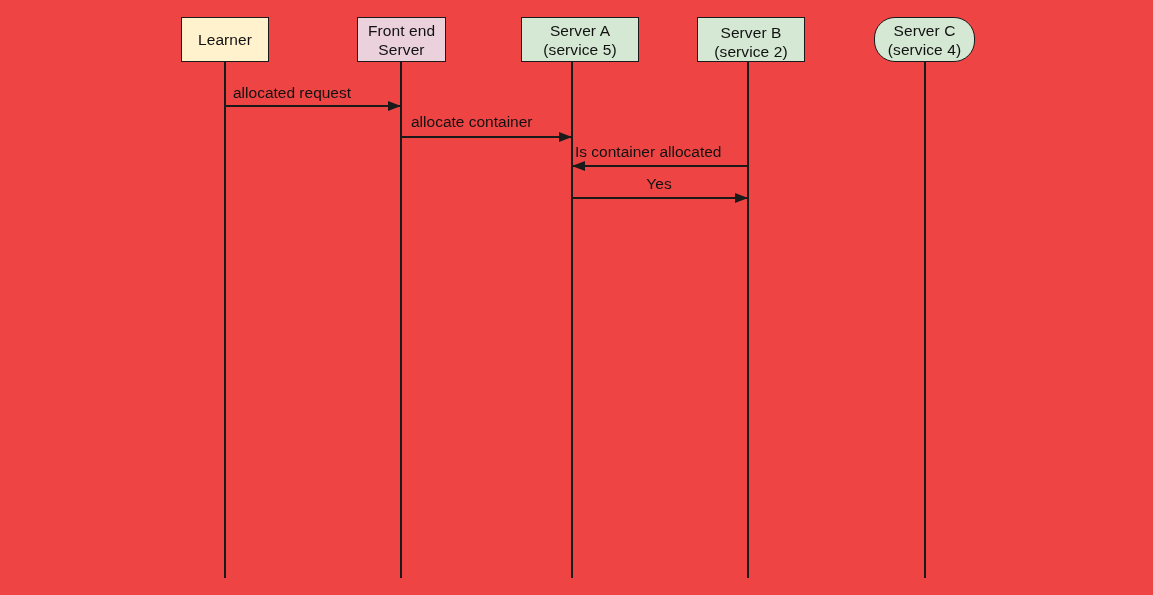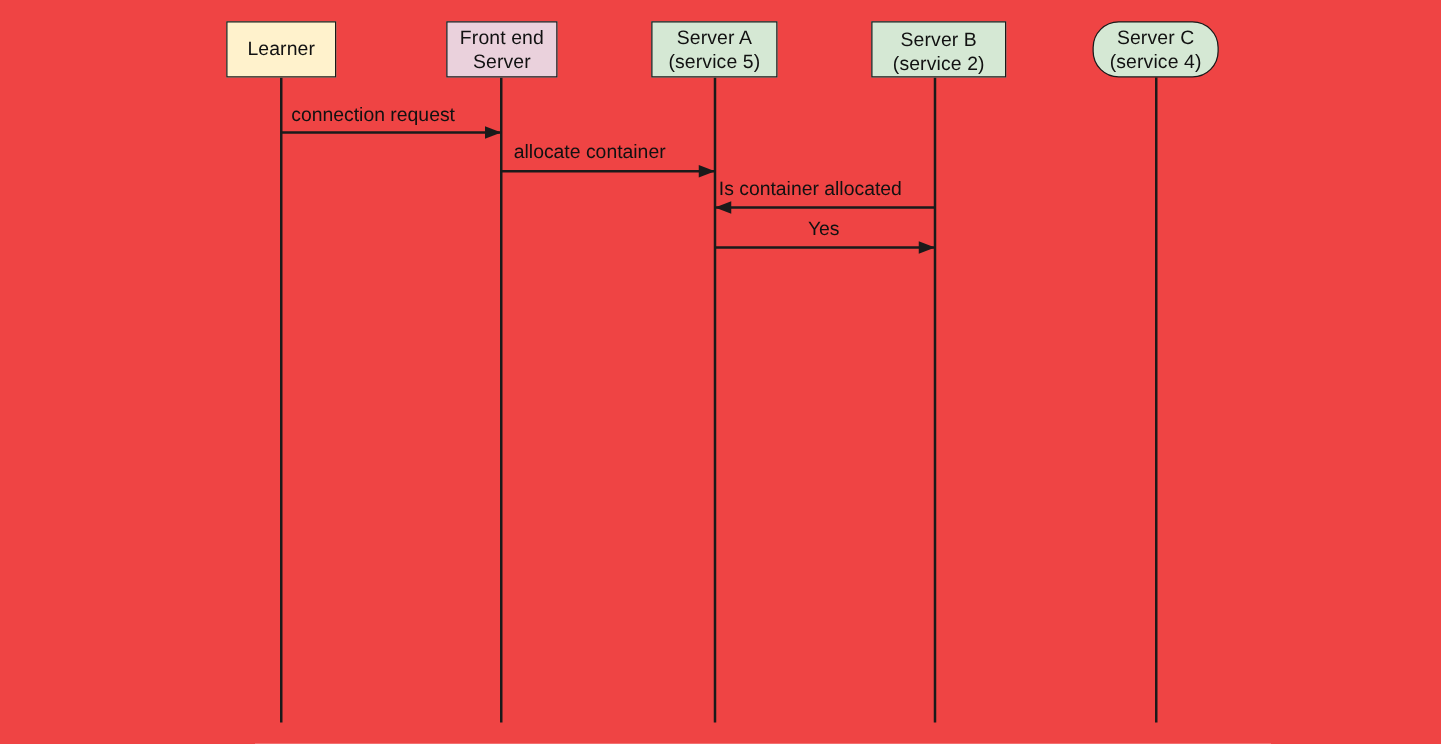--- a/index.html
+++ b/index.html
@@ -78,35 +78,35 @@
     <div class="lifeline" style="left: 571.2px; top: 62px; height: 516px; background: rgb(26, 26, 26);"></div>
     <div class="lifeline" style="left: 747.2px; top: 62px; height: 516px; background: rgb(26, 26, 26);"></div>
     <div class="lifeline" style="left: 924.2px; top: 62px; height: 516px; background: rgb(26, 26, 26);"></div>
     <div class="participant" style="left: 181px; top: 17px; width: 88px; height: 45px; background: rgb(255, 242, 204); border-color: rgb(26, 26, 26);">
       <span class="pname">Learner</span>
     </div>
     <div class="participant" style="left: 357px; top: 17px; width: 89px; height: 45px; background: rgb(234, 209, 220); border-color: rgb(26, 26, 26);">
       <span class="pname">Front end</span>
       <span class="psub">Server</span>
     </div>
-    <div class="participant" style="left: 521px; top: 17px; width: 101px; height: 45px; background: rgb(213, 232, 212); border-color: rgb(26, 26, 26);">
+    <div class="participant" style="left: 521px; top: 17px; width: 118px; height: 45px; background: rgb(213, 232, 212); border-color: rgb(26, 26, 26);">
       <span class="pname">Server A</span>
       <span class="psub">(service 5)</span>
     </div>
     <div class="participant" style="left: 697px; top: 17px; width: 108px; height: 45px; background: rgb(213, 232, 212); border-color: rgb(26, 26, 26); justify-content: flex-end;">
       <span class="pname">Server B</span>
       <span class="psub">(service 2)</span>
     </div>
     <div class="participant" style="left: 874px; top: 17px; width: 101px; height: 45px; background: rgb(213, 232, 212); border-color: rgb(26, 26, 26); border-radius: 21px;">
       <span class="pname">Server C</span>
       <span class="psub">(service 4)</span>
     </div>
     <div class="msg-line" style="left: 225px; top: 105.2px; width: 176px; background: rgb(26, 26, 26);"></div>
     <div class="arrowhead right" style="top: 100.5px; left: 388px; border-left-color: rgb(26, 26, 26);"></div>
-    <div class="msg-label" style="left: 233px; top: 84px;">connection request</div>
+    <div class="msg-label" style="left: 233px; top: 84px;">allocated request</div>
     <div class="msg-line" style="left: 401px; top: 136.2px; width: 171px; background: rgb(26, 26, 26);"></div>
     <div class="arrowhead right" style="top: 131.5px; left: 559px; border-left-color: rgb(26, 26, 26);"></div>
     <div class="msg-label" style="left: 411px; top: 113px;">allocate container</div>
     <div class="msg-line" style="left: 572px; top: 165.2px; width: 176px; background: rgb(26, 26, 26);"></div>
     <div class="arrowhead left" style="top: 160.5px; left: 572px; border-right-color: rgb(26, 26, 26);"></div>
     <div class="msg-label" style="left: 575px; top: 143px;">Is container allocated</div>
     <div class="msg-line" style="left: 572px; top: 197.2px; width: 176px; background: rgb(26, 26, 26);"></div>
     <div class="arrowhead right" style="top: 192.5px; left: 735px; border-left-color: rgb(26, 26, 26);"></div>
     <div class="msg-label centered" style="left: 659px; top: 175px;">Yes</div>
   </div>

